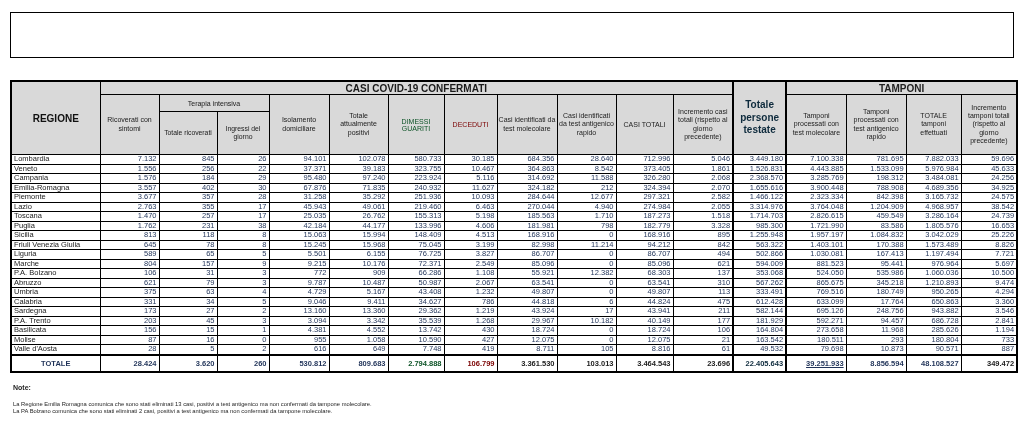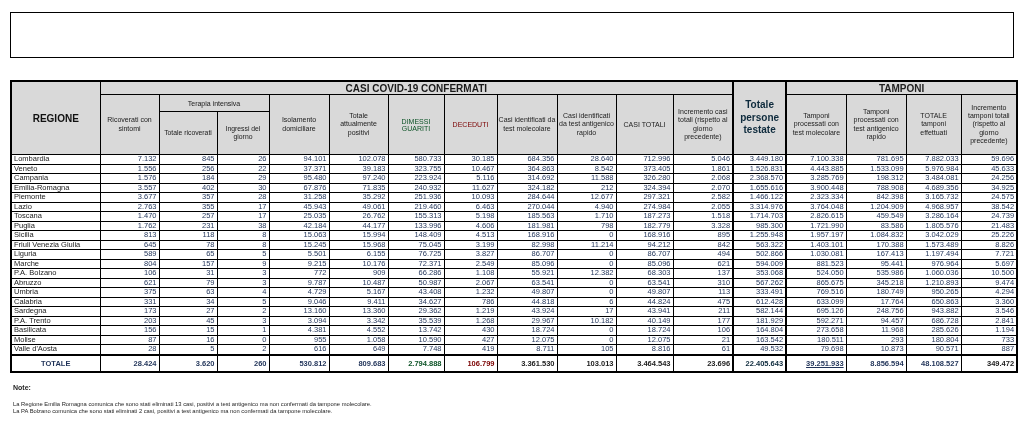--- a/index.html
+++ b/index.html
@@ -257,21 +257,21 @@
         <td>133.996</td>
         <td>4.606</td>
         <td>181.981</td>
         <td>798</td>
         <td>182.779</td>
         <td>3.328</td>
         <td class="thickcol">985.300</td>
         <td>1.721.990</td>
         <td>83.586</td>
         <td>1.805.576</td>
-        <td>21.483</td>
+        <td>16.653</td>
       </tr>
       <tr>
         <td class="region">Sicilia</td>
         <td>813</td>
         <td>118</td>
         <td>8</td>
         <td>15.063</td>
         <td>15.994</td>
         <td>148.409</td>
         <td>4.513</td>

